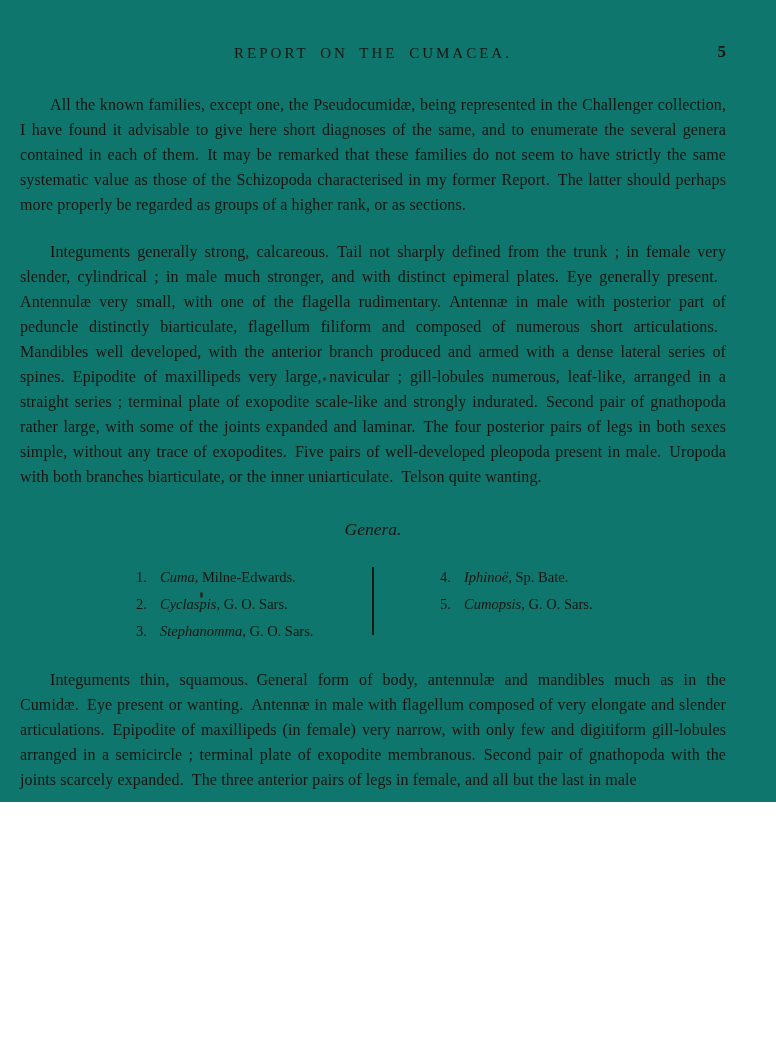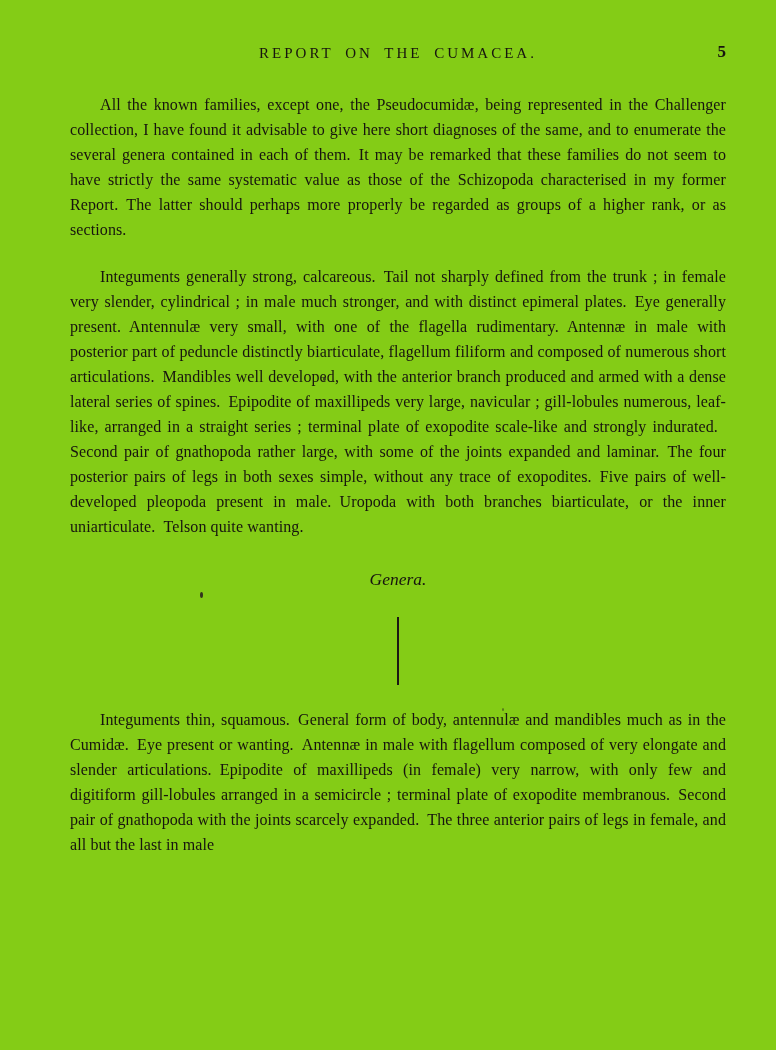--- a/index.html
+++ b/index.html
@@ -3,26 +3,26 @@
 <meta charset="utf-8">
 <style>
   html, body {
     margin: 0;
     padding: 0;
     background: #ffffff;
   }
   .page {
     position: relative;
     width: 776px;
-    height: 1050px;
+    height: 802px;
     box-sizing: border-box;
-    background: #84cc16;
+    background: #0f766e;
     color: #17140f;
     font-family: "Liberation Serif", "DejaVu Serif", serif;
-    padding: 44px 50px 0 70px;
+    padding: 44px 50px 0 20px;
     overflow: hidden;
   }
   
   .running-head {
     position: relative;
     text-align: center;
     height: 20px;
   }
   .running-title {
     font-size: 15px;
@@ -122,21 +122,30 @@
 
 
   <p class="body-para">All the known families, except one, the Pseudocumidæ, being represented in the Challenger collection, I have found it advisable to give here short diagnoses of the same, and to enumerate the several genera contained in each of them. It may be remarked that these families do not seem to have strictly the same systematic value as those of the Schizopoda characterised in my former Report. The latter should perhaps more properly be regarded as groups of a higher rank, or as sections.</p>
 
 
   <p class="body-para tight">Integuments generally strong, calcareous. Tail not sharply defined from the trunk&nbsp;; in female very slender, cylindrical&nbsp;; in male much stronger, and with distinct epimeral plates. Eye generally present. Antennulæ very small, with one of the flagella rudimentary. Antennæ in male with posterior part of peduncle distinctly biarticulate, flagellum filiform and composed of numerous short articulations. Mandibles well developed, with the anterior branch produced and armed with a dense lateral series of spines. Epipodite of maxillipeds very large, navicular&nbsp;; gill-lobules numerous, leaf-like, arranged in a straight series&nbsp;; terminal plate of exopodite scale-like and strongly indurated. Second pair of gnathopoda rather large, with some of the joints expanded and laminar. The four posterior pairs of legs in both sexes simple, without any trace of exopodites. Five pairs of well-developed pleopoda present in male. Uropoda with both branches biarticulate, or the inner uniarticulate. Telson quite wanting.</p>
 
   <div class="genera-heading">Genera.</div>
 
   <div class="genera-cols">
+    <div class="genera-col left">
+      <div class="genus-row"><span class="genus-number">1.</span><span class="genus-name">Cuma</span><span class="genus-authority">, Milne-Edwards.</span></div>
+      <div class="genus-row"><span class="genus-number">2.</span><span class="genus-name">Cyclaspis</span><span class="genus-authority">, G. O. Sars.</span></div>
+      <div class="genus-row"><span class="genus-number">3.</span><span class="genus-name">Stephanomma</span><span class="genus-authority">, G. O. Sars.</span></div>
+    </div>
     <div class="genera-divider"></div>
+    <div class="genera-col right">
+      <div class="genus-row"><span class="genus-number">4.</span><span class="genus-name">Iphinoë</span><span class="genus-authority">, Sp. Bate.</span></div>
+      <div class="genus-row"><span class="genus-number">5.</span><span class="genus-name">Cumopsis</span><span class="genus-authority">, G. O. Sars.</span></div>
+    </div>
   </div>
 
 
   <p class="body-para tight">Integuments thin, squamous. General form of body, antennulæ and mandibles much as in the Cumidæ. Eye present or wanting. Antennæ in male with flagellum composed of very elongate and slender articulations. Epipodite of maxillipeds (in female) very narrow, with only few and digitiform gill-lobules arranged in a semicircle&nbsp;; terminal plate of exopodite membranous. Second pair of gnathopoda with the joints scarcely expanded. The three anterior pairs of legs in female, and all but the last in male</p>
 
   <div class="artifact a1"></div>
   <div class="artifact a2"></div>
   <div class="artifact a3"></div>
 
 </div>

